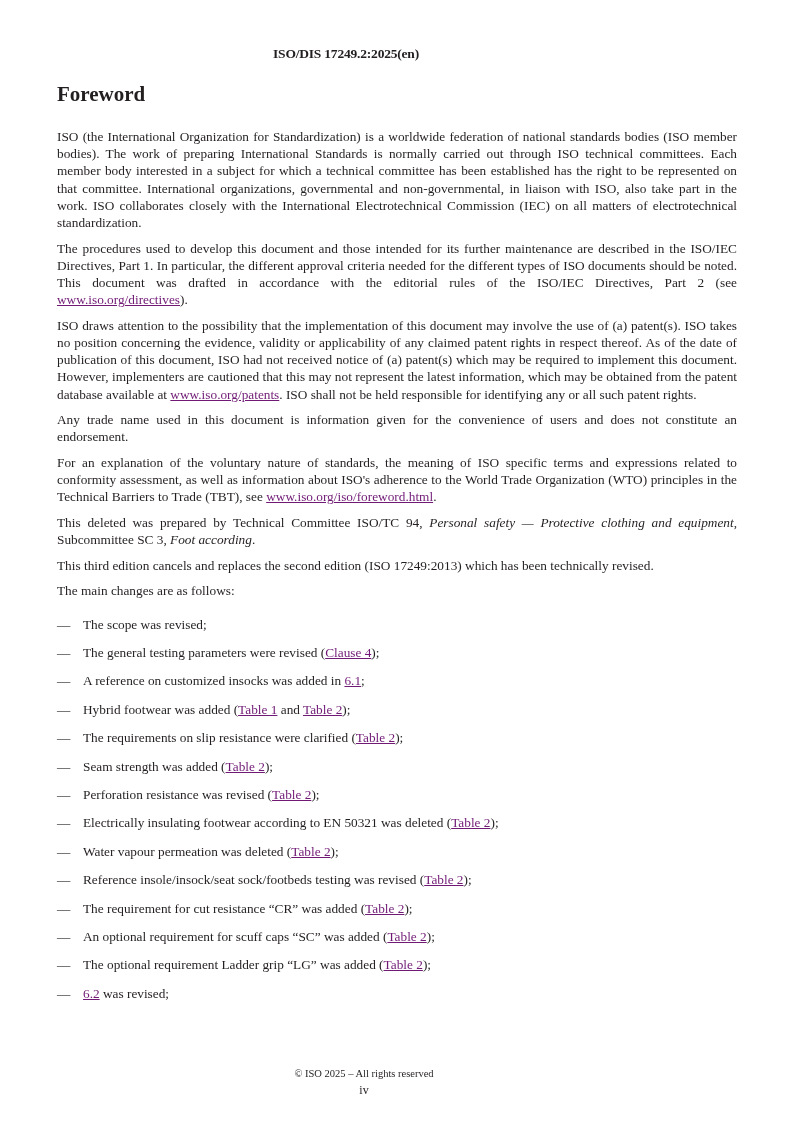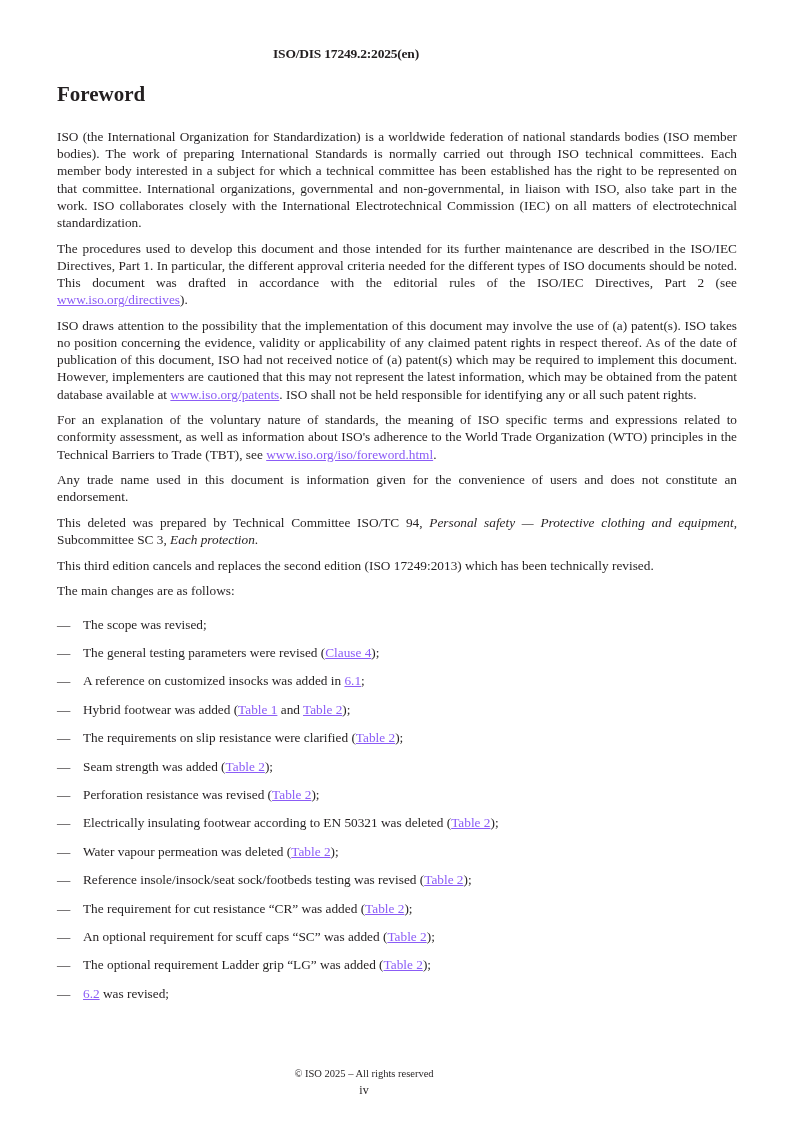--- a/index.html
+++ b/index.html
@@ -20,21 +20,21 @@
     font-family: "Liberation Serif", "DejaVu Serif", serif;
   }
   .content {
     position: absolute; top: 128px; left: 57px; width: 680px;
     font-family: "Liberation Serif", "DejaVu Serif", serif;
     font-size: 13.3px; line-height: 17.2px;
   }
   .content p {
     margin: 0 0 8.4px 0; text-align: justify;
   }
-  a { color: #8b5cf6; text-decoration: underline; }
+  a { color: #701a75; text-decoration: underline; }
   .changes { list-style: none; margin: 0; padding: 0; }
   .changes li {
     position: relative; padding-left: 26px; margin-bottom: 11.2px;
   }
   .changes li .dash {
     position: absolute; left: 0; top: 0;
   }
   .footer {
     position: absolute; top: 1066px; left: 0; width: 728px;
     text-align: center; font-size: 10.5px; line-height: 16px;
@@ -50,25 +50,25 @@
 
 <h1 class="title">Foreword</h1>
 
 <div class="content">
   <p>ISO (the International Organization for Standardization) is a worldwide federation of national standards bodies (ISO member bodies). The work of preparing International Standards is normally carried out through ISO technical committees. Each member body interested in a subject for which a technical committee has been established has the right to be represented on that committee. International organizations, governmental and non-governmental, in liaison with ISO, also take part in the work. ISO collaborates closely with the International Electrotechnical Commission (IEC) on all matters of electrotechnical standardization.</p>
 
   <p><span>The procedures used to develop this document and those intended for its further maintenance are described in the ISO/IEC Directives, Part 1. In particular, the different approval criteria needed for the different types of ISO documents should be noted. This document was drafted in accordance with the editorial rules of the ISO/IEC Directives, Part 2 (see </span><a href="#">www.iso.org/directives</a><span>).</span></p>
 
   <p><span>ISO draws attention to the possibility that the implementation of this document may involve the use of (a) patent(s). ISO takes no position concerning the evidence, validity or applicability of any claimed patent rights in respect thereof. As of the date of publication of this document, ISO had not received notice of (a) patent(s) which may be required to implement this document. However, implementers are cautioned that this may not represent the latest information, which may be obtained from the patent database available at </span><a href="#">www.iso.org/patents</a><span>. ISO shall not be held responsible for identifying any or all such patent rights.</span></p>
 
+  <p>Any trade name used in this document is information given for the convenience of users and does not constitute an endorsement.</p>
+
   <p><span>For an explanation of the voluntary nature of standards, the meaning of ISO specific terms and expressions related to conformity assessment, as well as information about ISO's adherence to the World Trade Organization (WTO) principles in the Technical Barriers to Trade (TBT), see </span><a href="#">www.iso.org/iso/foreword.html</a><span>.</span></p>
 
-  <p>Any trade name used in this document is information given for the convenience of users and does not constitute an endorsement.</p>
-
-  <p><span>This deleted was prepared by Technical Committee ISO/TC 94, </span><em>Personal safety — Protective clothing and equipment</em><span>, Subcommittee SC 3, </span><em>Each protection</em><span>.</span></p>
+  <p><span>This deleted was prepared by Technical Committee ISO/TC 94, </span><em>Personal safety — Protective clothing and equipment</em><span>, Subcommittee SC 3, </span><em>Foot according</em><span>.</span></p>
 
   <p>This third edition cancels and replaces the second edition (ISO 17249:2013) which has been technically revised.</p>
 
   <p style="margin-bottom:16px">The main changes are as follows:</p>
 
   <ul class="changes">
     <li><span class="dash">—</span><span>The scope was revised;</span></li>
 
     <li><span class="dash">—</span><span>The general testing parameters were revised (</span><a href="#">Clause 4</a><span>);</span></li>
 

